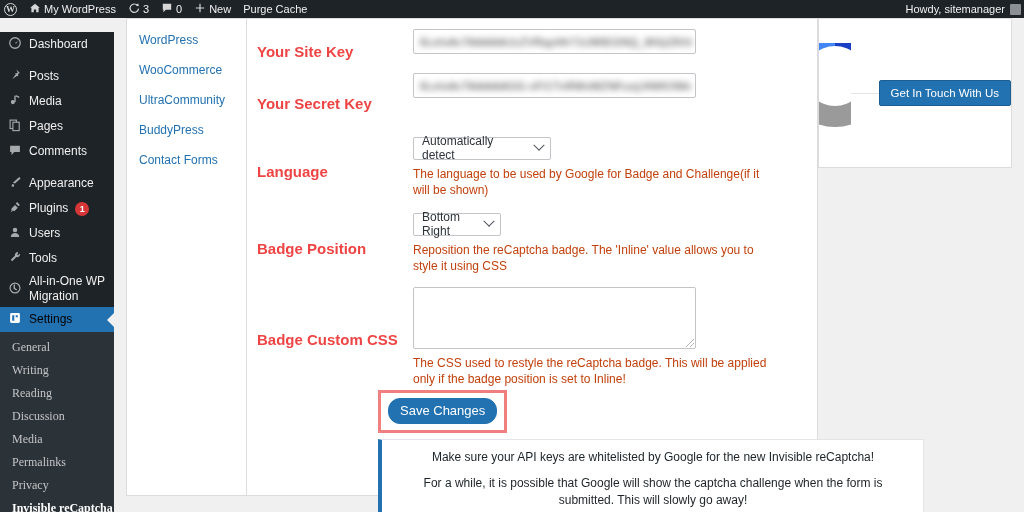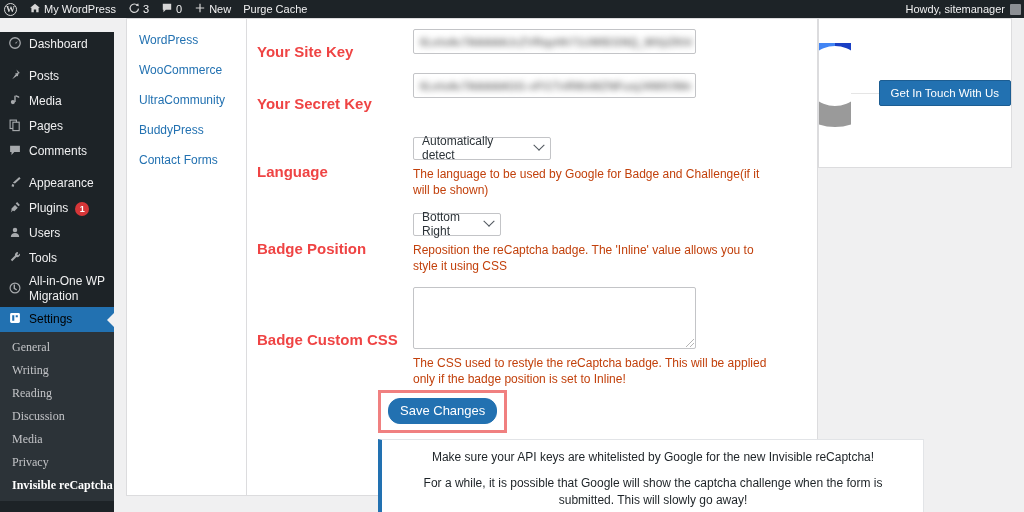--- a/index.html
+++ b/index.html
@@ -346,20 +346,21 @@
       </span>
       <span class="mlabel">Settings</span>
     </div>
 
     <div class="submenu">
       <span class="submenu-item">General</span>
       <span class="submenu-item">Writing</span>
       <span class="submenu-item">Reading</span>
       <span class="submenu-item">Discussion</span>
       <span class="submenu-item">Media</span>
+      <span class="submenu-item">Permalinks</span>
       <span class="submenu-item">Privacy</span>
       <span class="submenu-item active">Invisible reCaptcha</span>
     </div>
 
   </div>
 
   <div class="main">
 
     <div class="content-card">
 

